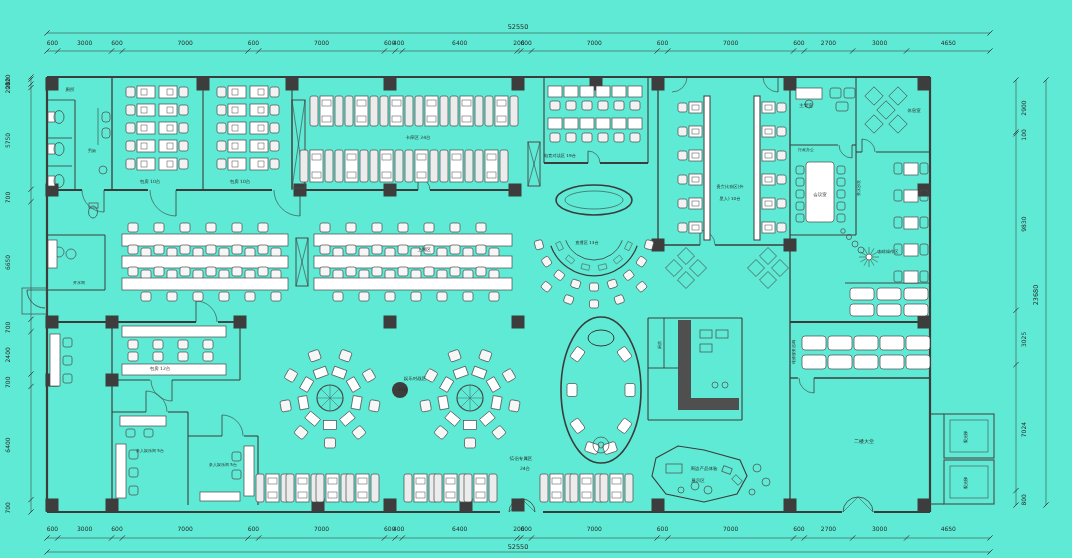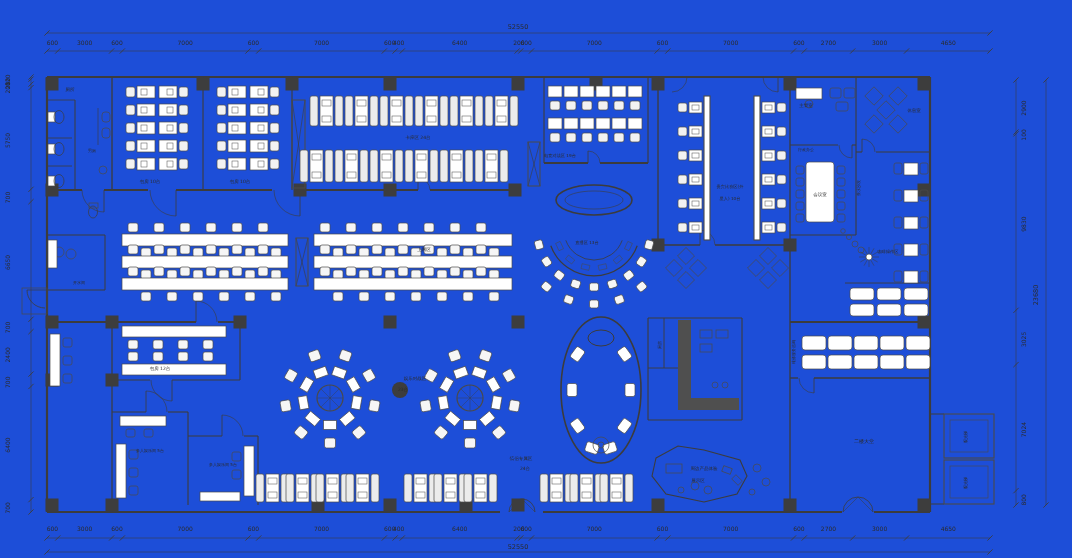--- a/index.html
+++ b/index.html
@@ -1,16 +1,16 @@
 <!DOCTYPE html>
 <html><head>
 <meta charset="utf-8">
 <style>
   html,body{margin:0;padding:0;background:#fff;}
-  .stage{position:relative;width:1072px;height:558px;background:#1d4ed8;overflow:hidden;}
+  .stage{position:relative;width:1072px;height:558px;background:#5eead4;overflow:hidden;}
   svg text{font-family:"DejaVu Sans",sans-serif;fill:#2b2b2b;}
 </style>
 </head>
 <body>
 
 <div class="stage">
   <svg id="plan" width="1072" height="558" viewBox="0 0 1072 558">
       <g>
         <line x1="47" y1="51" x2="990" y2="51" stroke="#3c3c3c" stroke-width="0.55"></line>
         <line x1="44.4" y1="53.6" x2="49.6" y2="48.4" stroke="#3c3c3c" stroke-width="0.9"></line>

